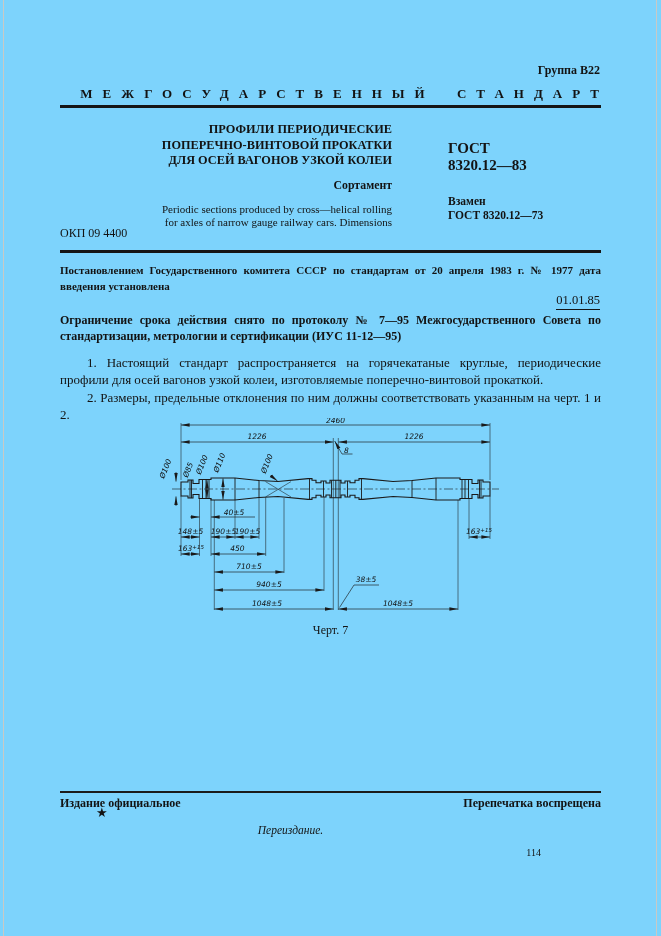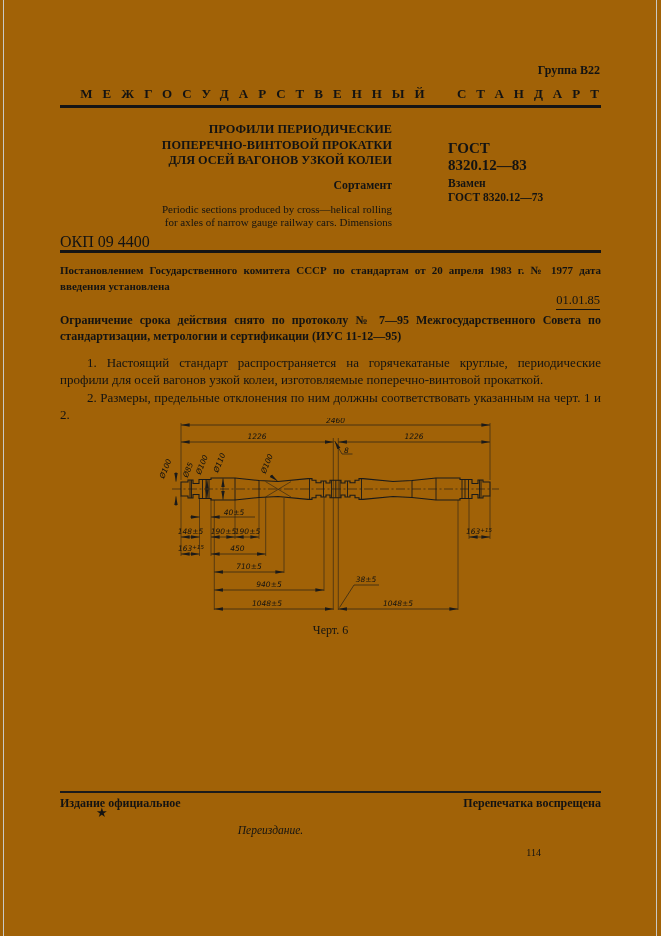--- a/index.html
+++ b/index.html
@@ -1,47 +1,47 @@
 <!DOCTYPE html>
 <html><head>
 <meta charset="utf-8">
 <style>
   html,body{margin:0;padding:0;background:#e8e8e6;}
   .page{
     position:relative;width:661px;height:936px;margin:0 auto;
-    background:#a16207;color:#131313;overflow:hidden;
+    background:#7dd3fc;color:#131313;overflow:hidden;
     font-family:"Liberation Serif", serif;
   }
   .scan-edge{position:absolute;top:0;bottom:0;width:1px;background:#c9c9c5;}
   .abs{position:absolute;}
   .rule-thick{position:absolute;left:60px;right:60px;height:3px;background:#151515;}
   .rule-thin{position:absolute;left:60px;right:60px;height:2px;background:#1b1b1b;}
   .group-label{top:63px;right:61px;font-size:12px;font-weight:bold;}
   .ms-header{
     top:86px;left:60px;right:52px;text-align:right;white-space:nowrap;
     font-size:13px;font-weight:bold;letter-spacing:10px;word-spacing:9px;
   }
   .title-left{left:118px;width:274px;top:122px;text-align:right;}
   .title-ru{font-size:12.3px;font-weight:bold;line-height:15.5px;}
   .subtitle{font-size:11.8px;font-weight:bold;margin-top:9px;}
   .title-en{font-size:11px;line-height:13.5px;margin-top:10px;}
   .title-right{left:448px;width:164px;top:140px;text-align:left;}
   .gost-big{font-size:15px;font-weight:bold;line-height:17px;}
-  .replaces{font-size:11.5px;font-weight:bold;line-height:14px;margin-top:2px;}
-  .okp{top:233px;left:60px;font-size:16px;text-align:right;}
+  .replaces{font-size:11.5px;font-weight:bold;line-height:14px;margin-top:20px;}
+  .okp{top:226px;left:60px;font-size:12px;text-align:right;}
   .decree{top:262px;left:60px;right:60px;font-size:11px;font-weight:bold;line-height:16px;text-align:justify;}
   .date{top:293px;right:61px;font-size:12.5px;font-weight:normal;border-bottom:1.5px solid #131313;padding-bottom:1px;}
   .limitation{top:312px;left:60px;right:60px;font-size:12px;font-weight:bold;line-height:16px;text-align:justify;}
   .body-text{top:354px;left:60px;right:60px;font-size:13px;line-height:17.3px;text-align:justify;}
   .body-text p{margin:0;text-indent:27px;}
   .figure{left:95px;top:418px;}
   .fig-caption{top:623px;left:0;width:661px;text-align:center;font-size:12px;}
   .footer-row{top:796px;left:60px;right:60px;display:flex;justify-content:space-between;font-size:12px;font-weight:bold;align-items:flex-end;}
   .star{top:805px;left:96px;font-size:13px;}
-  .reissue{top:824px;left:0;width:541px;text-align:center;font-style:italic;font-size:11.5px;}
+  .reissue{top:824px;left:0;width:541px;text-align:center;font-style:italic;font-size:11.5px;padding-left:20px;}
   .pagenum{top:847px;left:0;width:541px;text-align:right;font-size:10px;}
 
   
   .prof{fill:none;stroke:#1a1a1a;stroke-width:1.1;stroke-linejoin:miter;}
   .fl{stroke:#1a1a1a;stroke-width:0.9;}
   .dl{stroke:#1a1a1a;stroke-width:0.65;fill:none;}
   .xl{stroke:#1a1a1a;stroke-width:0.55;fill:none;}
   .cl{stroke:#1a1a1a;stroke-width:0.6;stroke-dasharray:9 2.5 2 2.5;}
   .dt{font:italic 7.5px "DejaVu Sans", sans-serif;fill:#111;text-anchor:middle;}
   .dr{font:italic 7.5px "DejaVu Sans", sans-serif;fill:#111;text-anchor:start;}
@@ -194,21 +194,21 @@
     <text class="dt" x="271" y="164">38±5</text>
     <text class="dt" x="303" y="187.5">1048±5</text>
 
     <text class="dr" x="69" y="61" transform="rotate(-68 69 61)">Ø100</text>
     <text class="dr" x="92.5" y="60" transform="rotate(-68 92.5 60)">Ø85</text>
     <text class="dr" x="105.5" y="57" transform="rotate(-68 105.5 57)">Ø100</text>
     <text class="dr" x="123" y="55" transform="rotate(-68 123 55)">Ø110</text>
     <text class="dr" x="170.5" y="56" transform="rotate(-68 170.5 56)">Ø100</text>
   </svg>
 
-  <div class="abs fig-caption">Черт. 6</div>
+  <div class="abs fig-caption">Черт. 7</div>
 
   <div class="rule-thin" style="top:791px;"></div>
   <div class="abs footer-row">
     <span>Издание официальное</span>
     <span>Перепечатка воспрещена</span>
   </div>
   <div class="abs star">★</div>
   <div class="abs reissue">Переиздание.</div>
   <div class="abs pagenum">114</div>
 </div>

